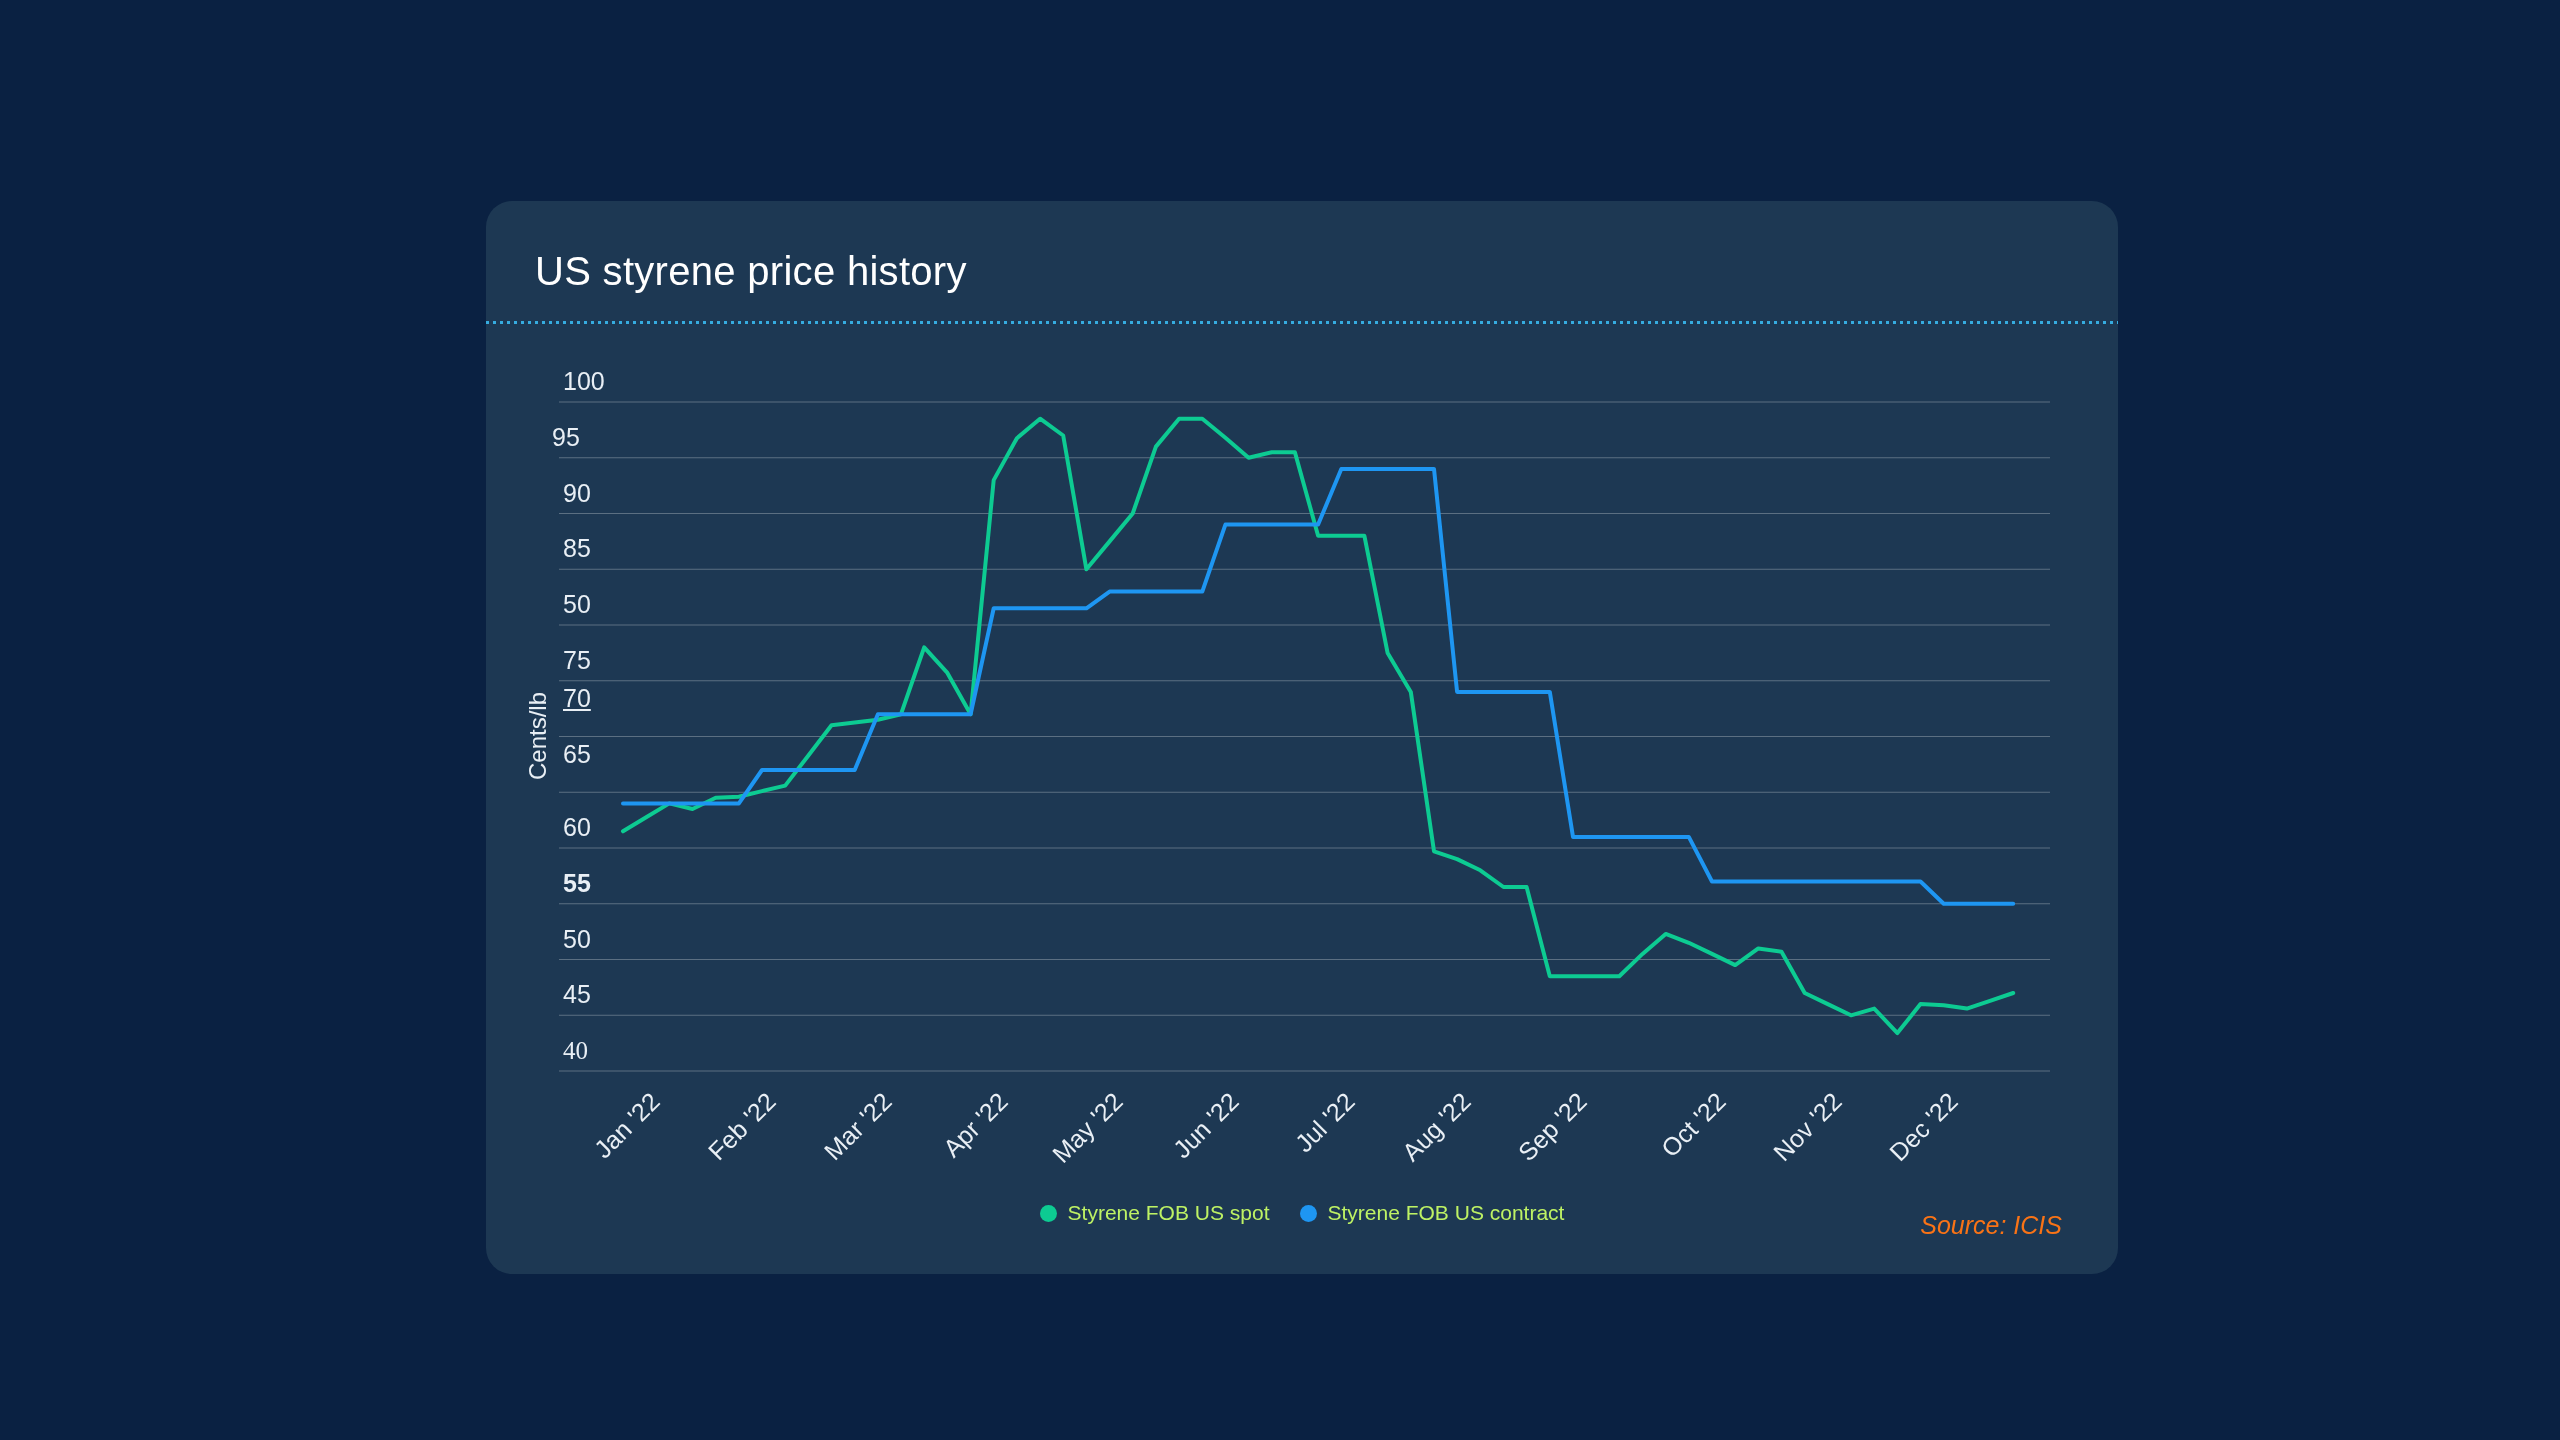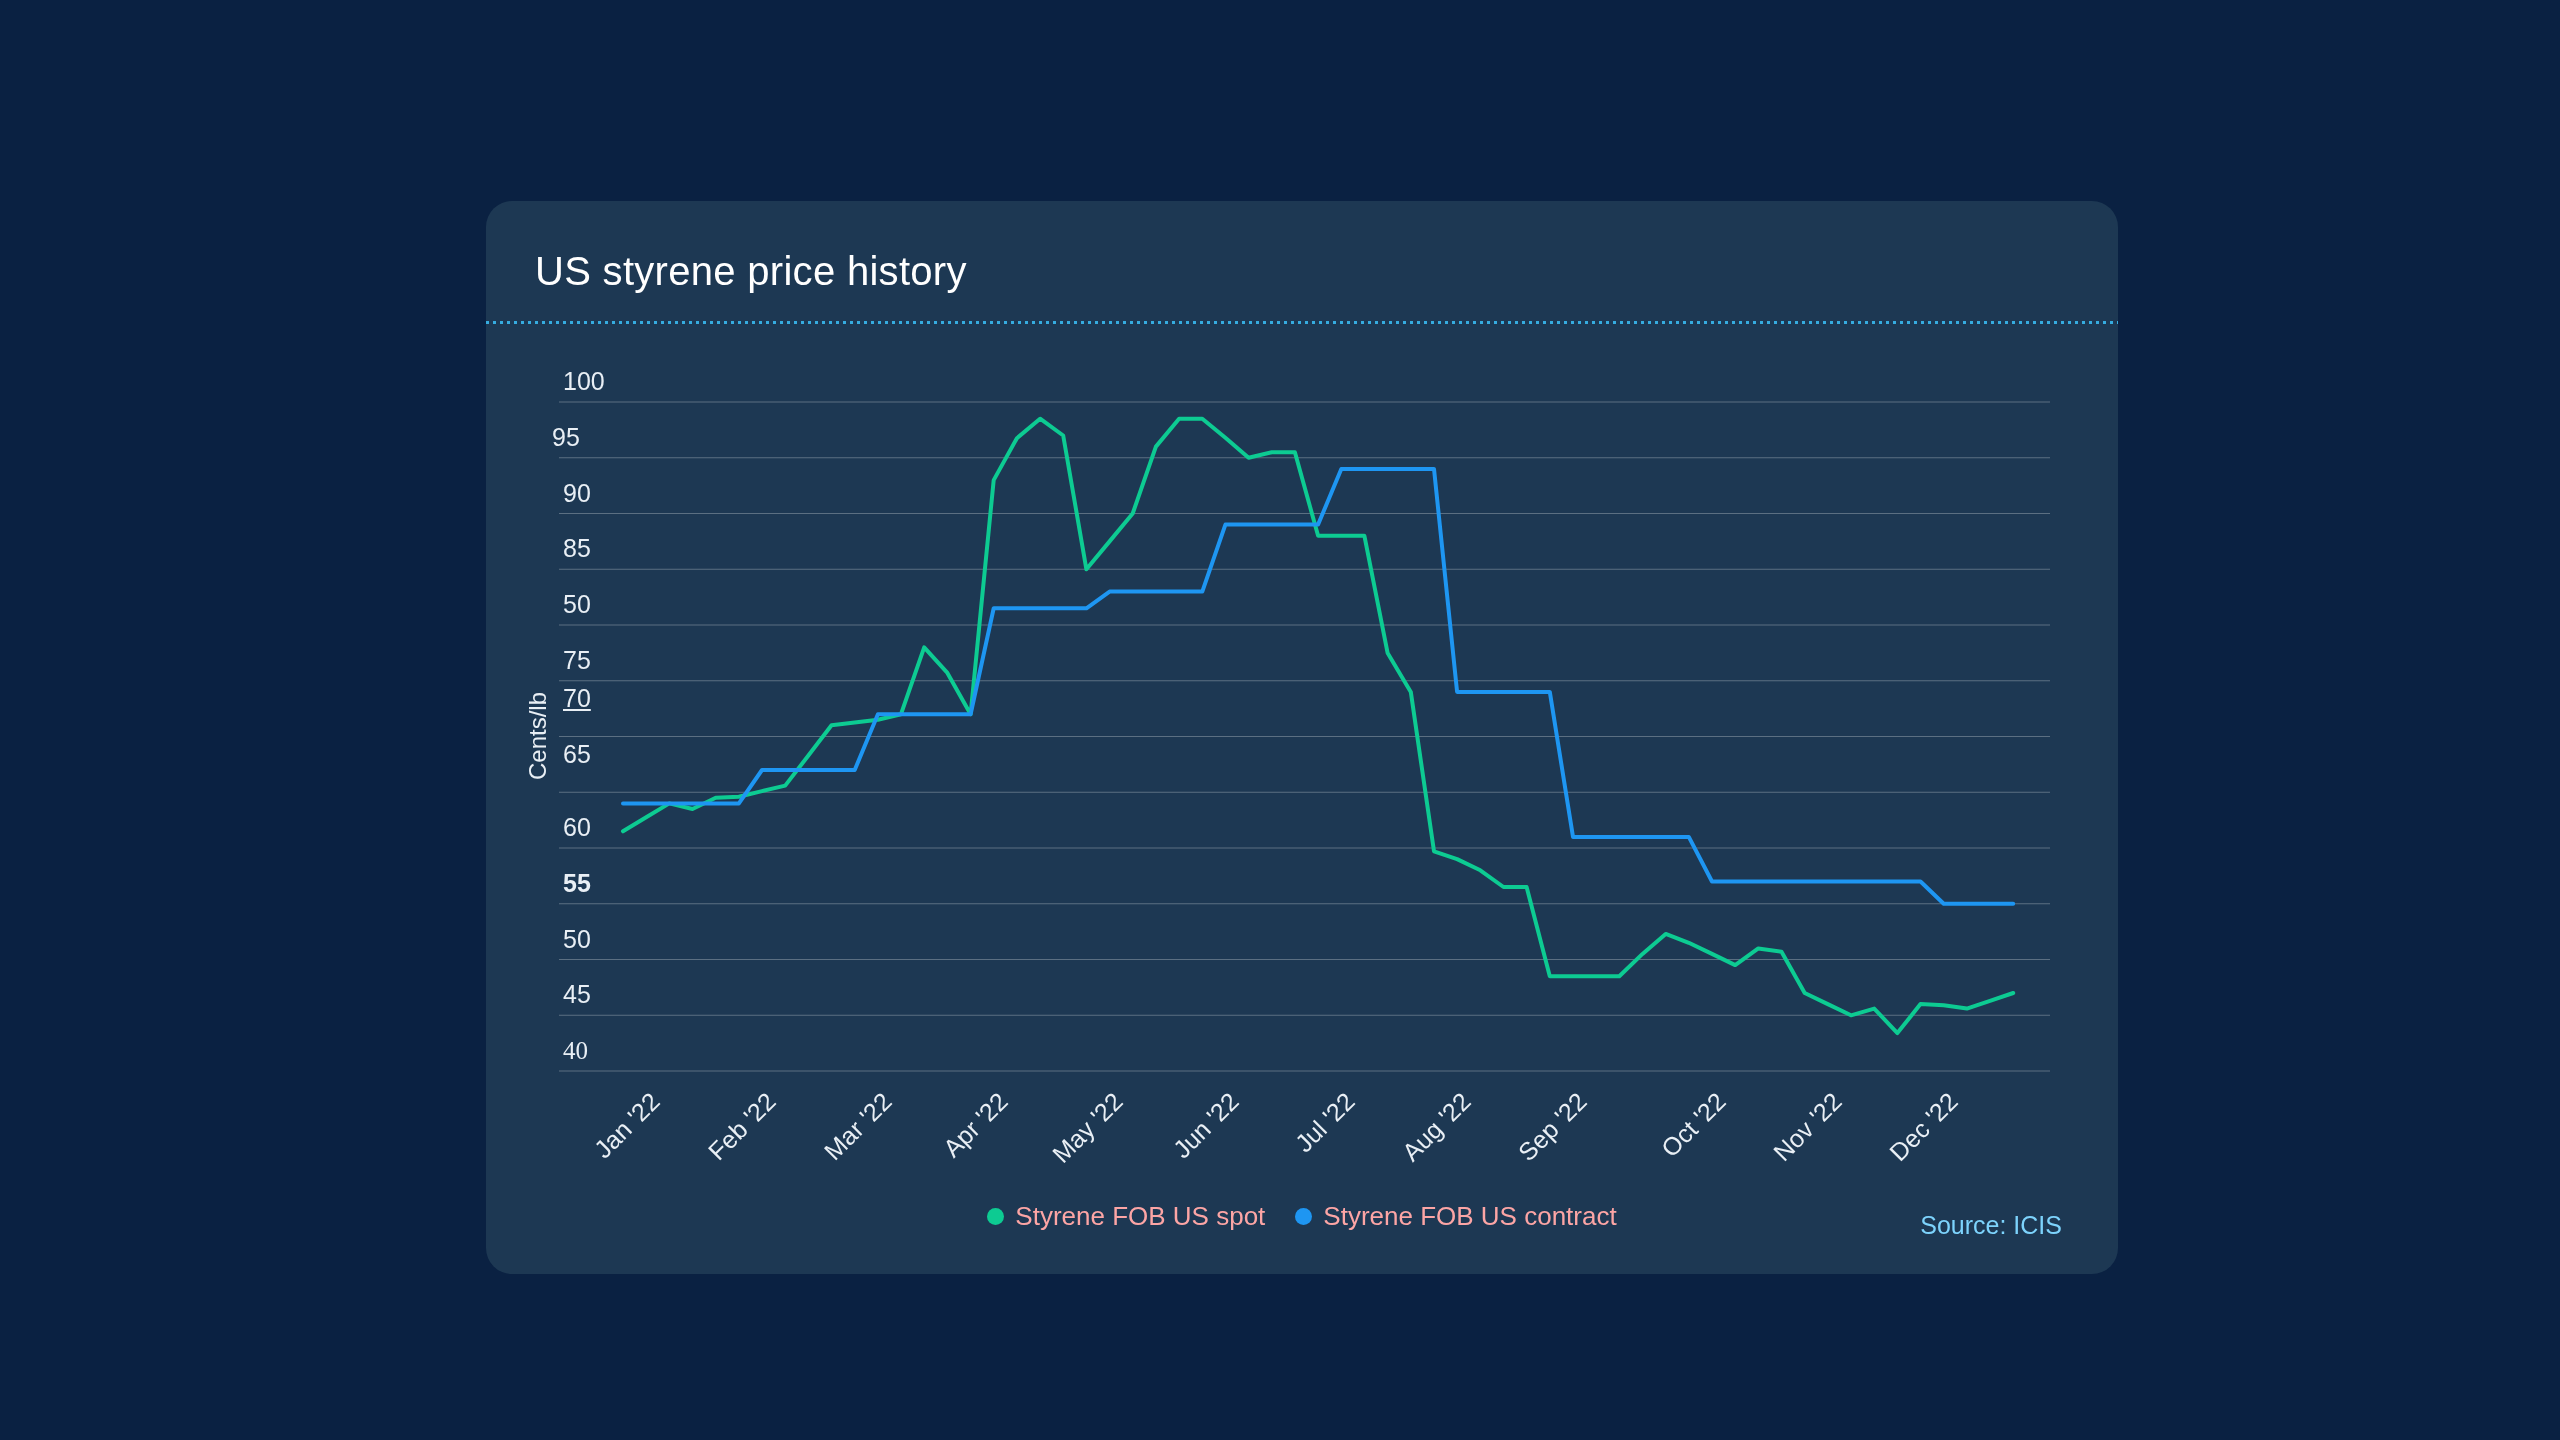--- a/index.html
+++ b/index.html
@@ -32,23 +32,23 @@
   .ytitle{
     position:absolute;left:52px;top:535px;color:#e9eff5;font-size:24px;white-space:nowrap;
     transform:translate(-50%,-50%) rotate(-90deg);
   }
   .legend{
     position:absolute;left:0;top:1000px;width:100%;
     display:flex;justify-content:center;align-items:center;gap:30px;
   }
   .legend-item{display:flex;align-items:center;gap:11px;cursor:pointer;}
   .legend-dot{width:17px;height:17px;border-radius:50%;}
-  .legend-label{color:#fca5a5;font-size:26px;}
+  .legend-label{color:#bef264;font-size:21px;}
   .source{
-    position:absolute;right:56px;top:1010px;color:#7dd3fc;font-size:25px;
+    position:absolute;right:56px;top:1010px;color:#f97316;font-size:25px;font-style:italic;
   }
 </style>
 </head>
 <body>
 
 <div class="card">
 
   <h1 class="chart-title">US styrene price history</h1>
 
   <div class="separator"></div>

